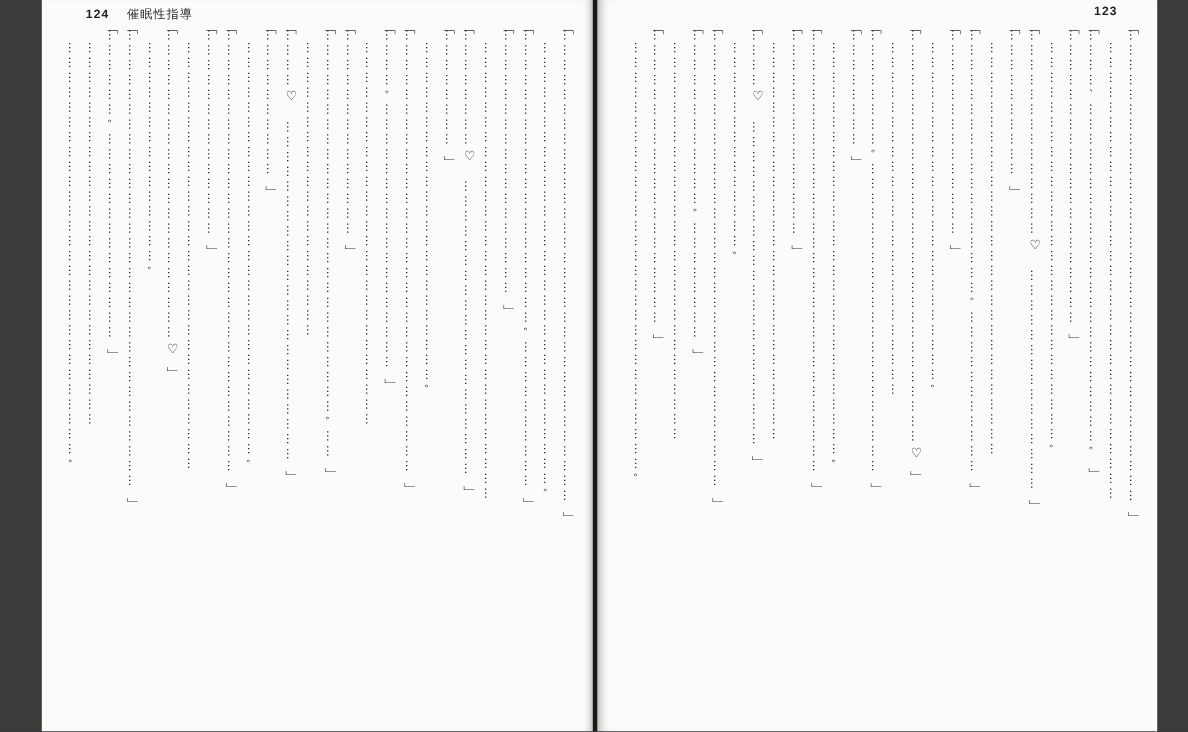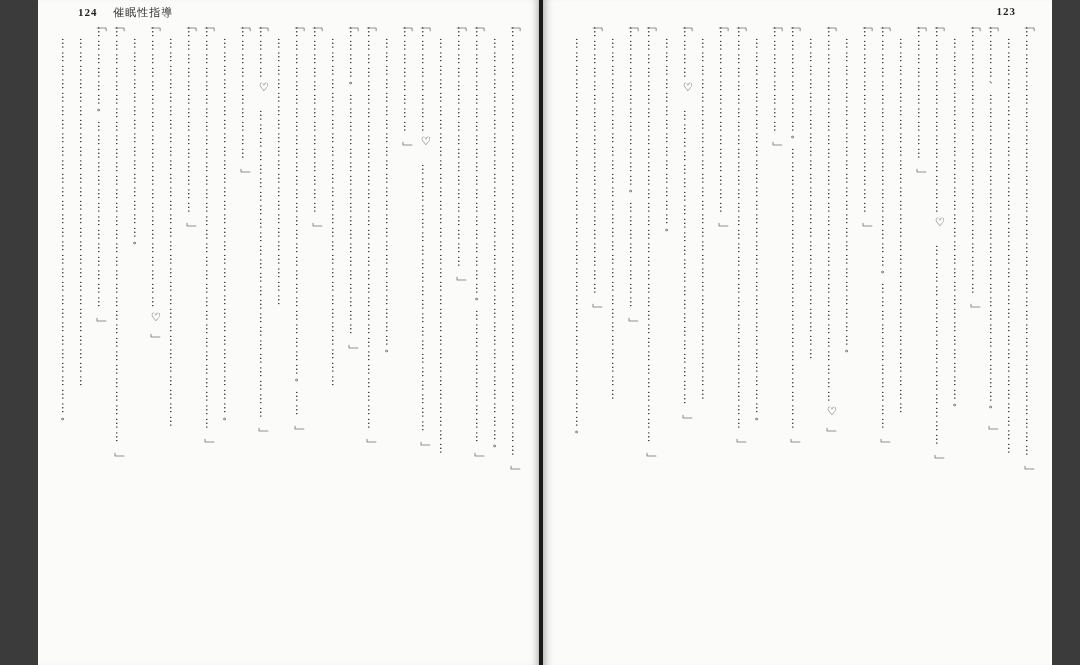--- a/index.html
+++ b/index.html
@@ -6,21 +6,21 @@
     margin: 0;
     padding: 0;
     background: #3b3b3b;
     overflow: hidden;
   }
   .screen {
     position: relative;
     width: 1080px;
     height: 665px;
     background: #3b3b3b;
-    font-family: Liberation Serif, serif;
+    font-family: Liberation Sans, sans-serif;
   }
   .page {
     position: absolute;
     top: 0;
     height: 665px;
     background: #fbfbfa;
   }
   .page-left {
     left: 38px;
     width: 501px;

